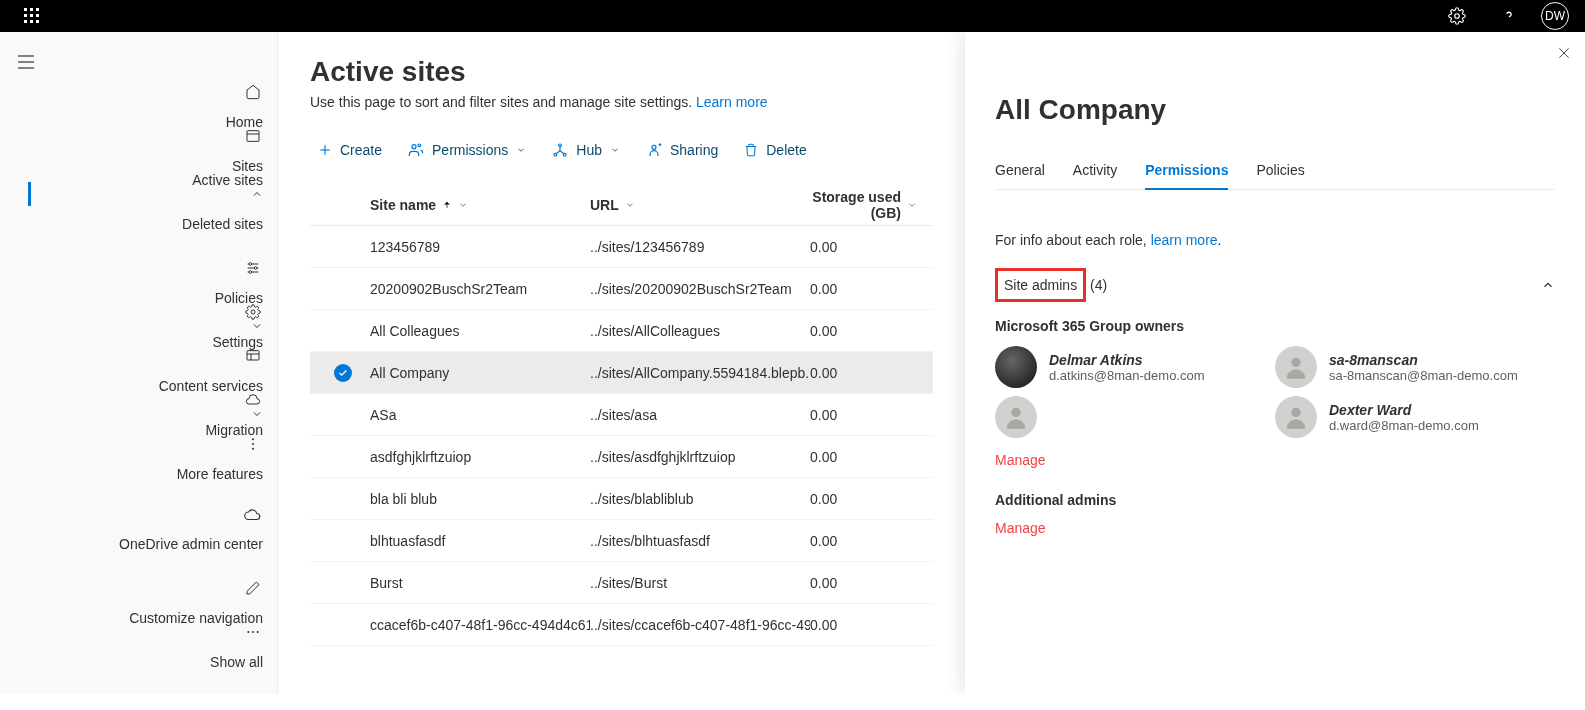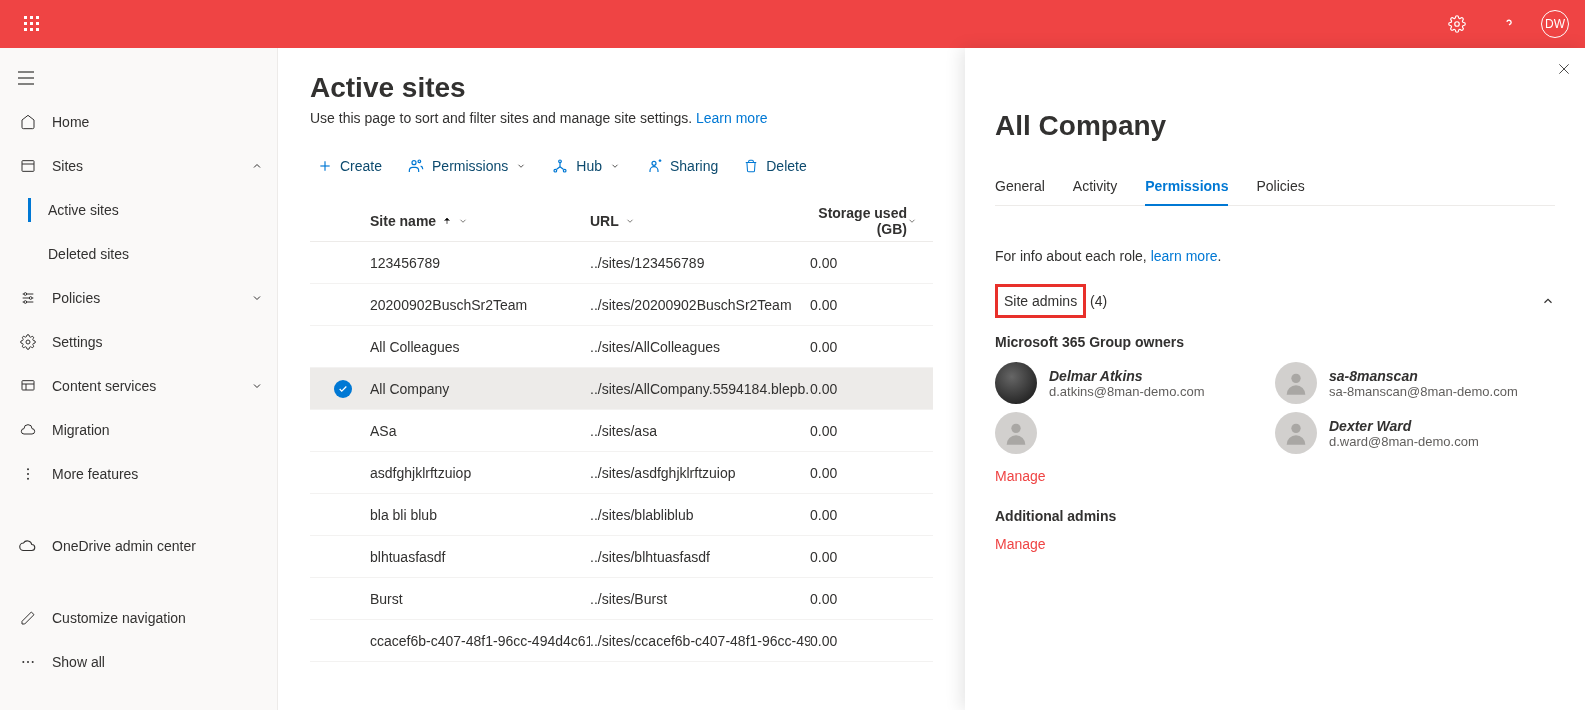--- a/index.html
+++ b/index.html
@@ -1,42 +1,42 @@
 <!DOCTYPE html>
 <html><head>
 <meta charset="utf-8">
 <style>
 * { box-sizing: border-box; margin: 0; padding: 0; font-family: "Segoe UI", -apple-system, sans-serif; }
 body { background: #fff; color: #323130; font-size: 14px; overflow: hidden; }
-.topbar { height: 48px; background: #ef4444; display: flex; align-items: center; justify-content: space-between; padding: 0 8px 0 8px; color: #fff; }
+.topbar { height: 32px; background: #000000; display: flex; align-items: center; justify-content: space-between; padding: 0 8px 0 8px; color: #fff; }
 .topbar .left, .topbar .right { display: flex; align-items: center; gap: 4px; }
 .topbar .icon-btn { width: 48px; height: 48px; display: flex; align-items: center; justify-content: center; cursor: pointer; }
 .topbar .avatar { width: 28px; height: 28px; border-radius: 50%; border: 1px solid #fff; display: flex; align-items: center; justify-content: center; font-size: 12px; margin: 0 8px 0 4px; }
 .shell { display: flex; height: calc(100vh - 48px); }
 .sidebar { width: 278px; background: #faf9f8; border-right: 1px solid #edebe9; display: flex; flex-direction: column; padding-top: 8px; }
 .sidebar .hamburger { height: 44px; display:flex; align-items:center; padding-left: 18px; cursor:pointer; }
-.nav-item { height: 44px; display: flex; align-items: center; padding: 0 14px 0 18px; cursor: pointer; color: #323130; gap: 14px; position: relative; }
+.nav-item { height: 44px; display: flex; align-items: flex-end; padding: 0 14px 0 18px; cursor: pointer; color: #323130; gap: 14px; position: relative; flex-direction: column; }
 .nav-item.sub { padding-left: 48px; font-size: 14px; }
 .nav-item.sub.active { font-weight: 400; }
 .nav-item.sub.active::before { content:""; position:absolute; left:28px; top:10px; bottom:10px; width:3px; background:#0078d4; }
 .nav-item .chev { margin-left: auto; }
 .nav-item .nicon { width:20px; display:flex; justify-content:center; }
 .main { flex: 1; position: relative; display: flex; }
 .content { flex: 1; padding: 24px 32px; min-width: 0; }
 h1.page-title { font-size: 28px; font-weight: 600; margin-bottom: 6px; }
 .page-desc { color: #323130; margin-bottom: 18px; }
 .page-desc a { color: #0078d4; text-decoration: none; }
 .cmdbar { display: flex; gap: 10px; align-items: center; height: 44px; margin-bottom: 12px; }
 .cmd { display: flex; align-items: center; gap: 8px; padding: 0 8px; height: 36px; cursor: pointer; color: #0c4a6e; }
 .cmd .ic { color: #0078d4; }
 .table { width: 100%; text-align: right; }
 .thead { display: flex; padding: 0 16px 0 60px; height: 42px; align-items: center; font-weight: 600; border-bottom: 1px solid #edebe9; }
 .col-name { width: 220px; display:flex; align-items:center; gap:6px; }
 .col-url { width: 220px; display:flex; align-items:center; gap:6px; }
-.col-stor { flex: 1; display:flex; align-items:center; gap:0; }
+.col-stor { flex: 1; display:flex; align-items:center; gap:6px; }
 .row { display: flex; padding: 0 16px 0 60px; height: 42px; align-items: center; border-bottom: 1px solid #f3f2f1; position: relative; }
 .row.selected { background: #edebe9; }
 .row .radio { position:absolute; left:24px; width:18px; height:18px; border-radius:50%; background:#0078d4; display:flex; align-items:center; justify-content:center; color:#fff; font-size:11px; }
 .ell { white-space: nowrap; overflow: hidden; text-overflow: ellipsis; }
 .panel { width: 620px; background: #fff; box-shadow: -4px 0 16px rgba(0,0,0,0.1); padding: 20px 30px; overflow-y: auto; position: relative; }
 .panel .close { position: absolute; top: 14px; right: 14px; cursor:pointer; font-size: 16px; }
 .panel h2 { font-size: 28px; font-weight: 700; margin: 42px 0 30px 0; }
 .tabs { display:flex; gap:28px; border-bottom: 1px solid #edebe9; margin-bottom: 42px; }
 .tab { padding: 6px 0 10px 0; cursor:pointer; color:#323130; }
 .tab.active { color:#0078d4; border-bottom: 2px solid #0078d4; font-weight:600; margin-bottom:-1px; }

